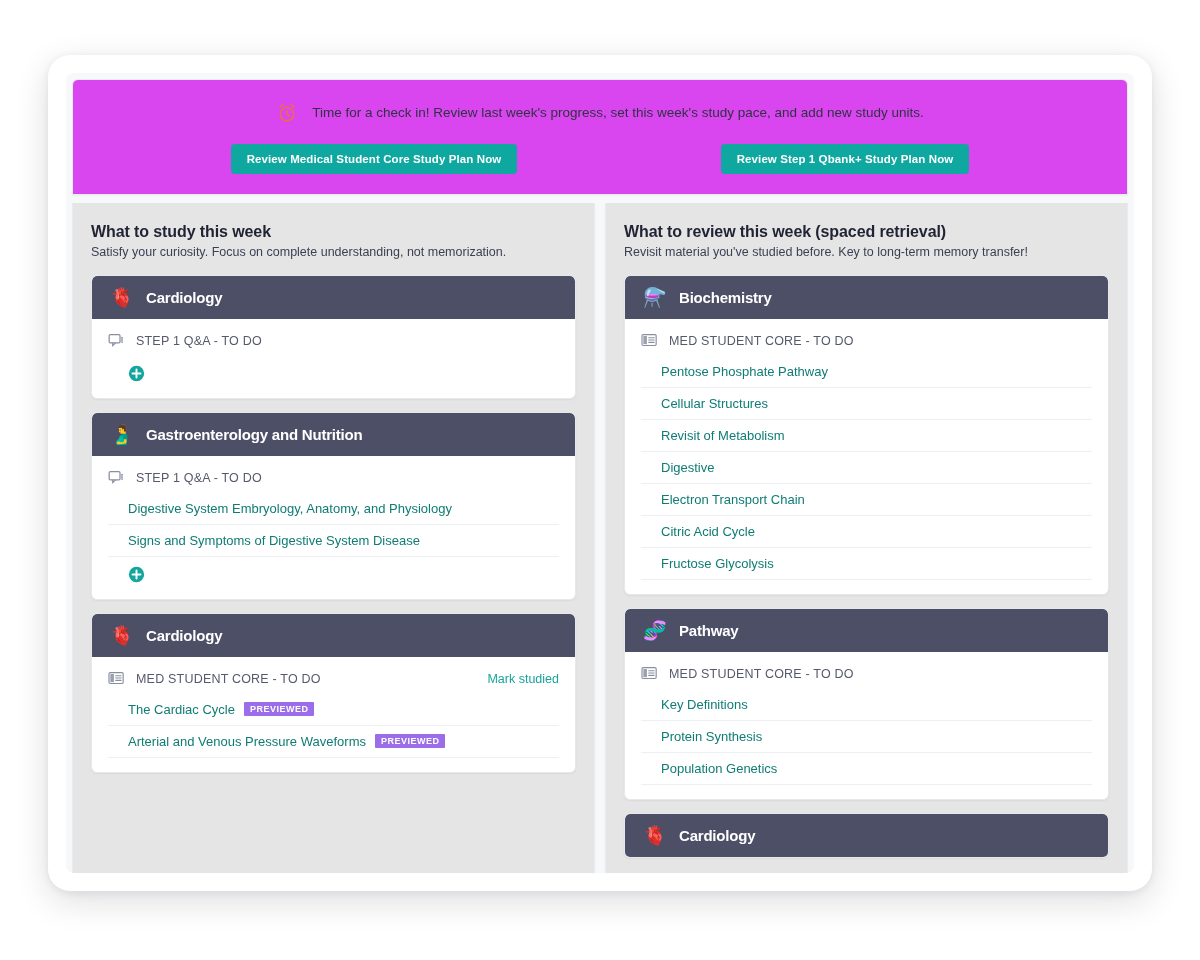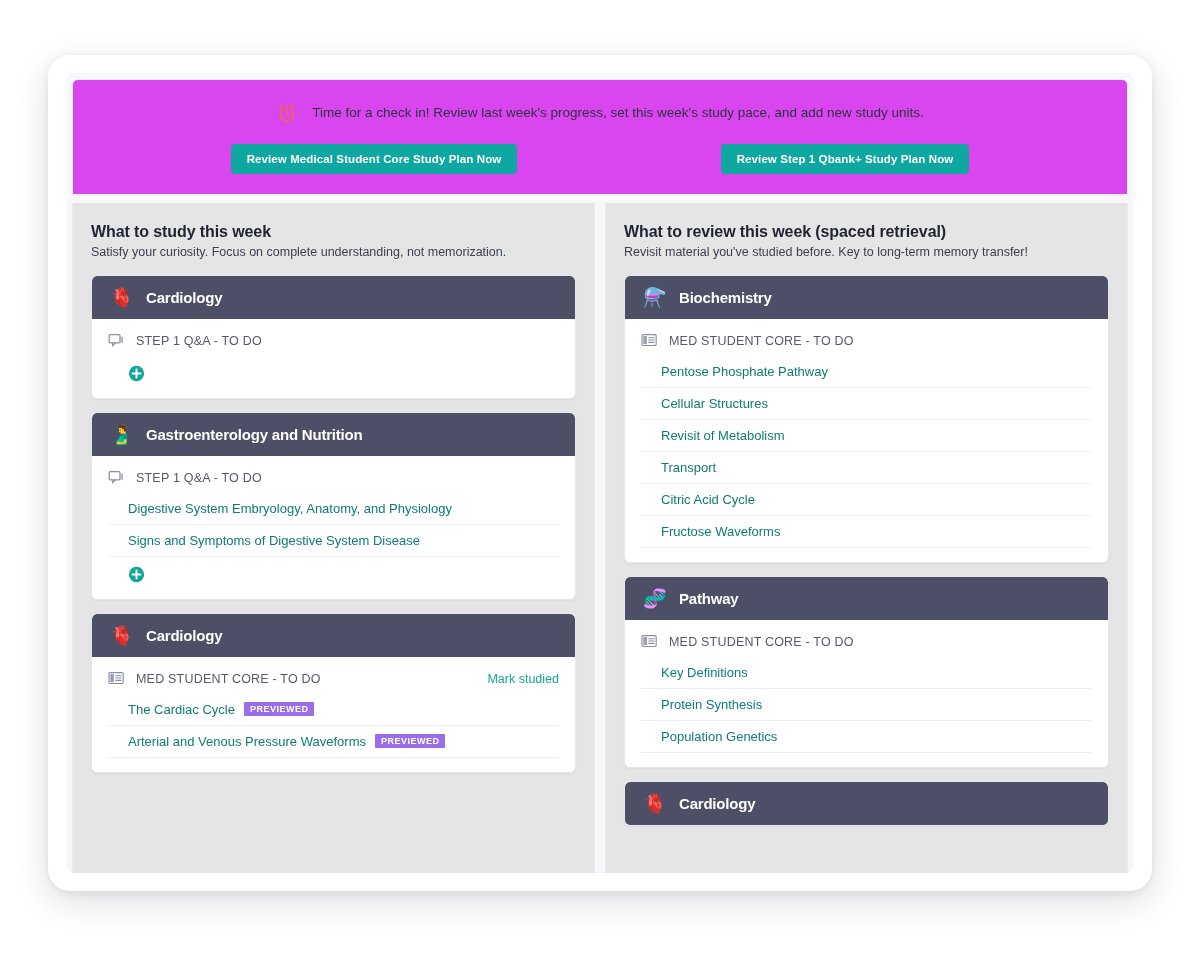--- a/index.html
+++ b/index.html
@@ -328,27 +328,30 @@
                 <li class="topic">
                   <span class="topic-link">Pentose Phosphate Pathway</span>
                 </li>
                 <li class="topic">
                   <span class="topic-link">Cellular Structures</span>
                 </li>
                 <li class="topic">
                   <span class="topic-link">Revisit of Metabolism</span>
                 </li>
                 <li class="topic">
-                  <span class="topic-link">Transport</span>
+                  <span class="topic-link">Digestive</span>
+                </li>
+                <li class="topic">
+                  <span class="topic-link">Electron Transport Chain</span>
                 </li>
                 <li class="topic">
                   <span class="topic-link">Citric Acid Cycle</span>
                 </li>
                 <li class="topic">
-                  <span class="topic-link">Fructose Waveforms</span>
+                  <span class="topic-link">Fructose Glycolysis</span>
                 </li>
               </ul>
             </div>
           </div>
           <div class="card">
             <div class="card-head">
               <span class="subj-emoji">🧬</span>
               <span class="subj-name">Pathway</span>
             </div>
             <div class="card-body">

